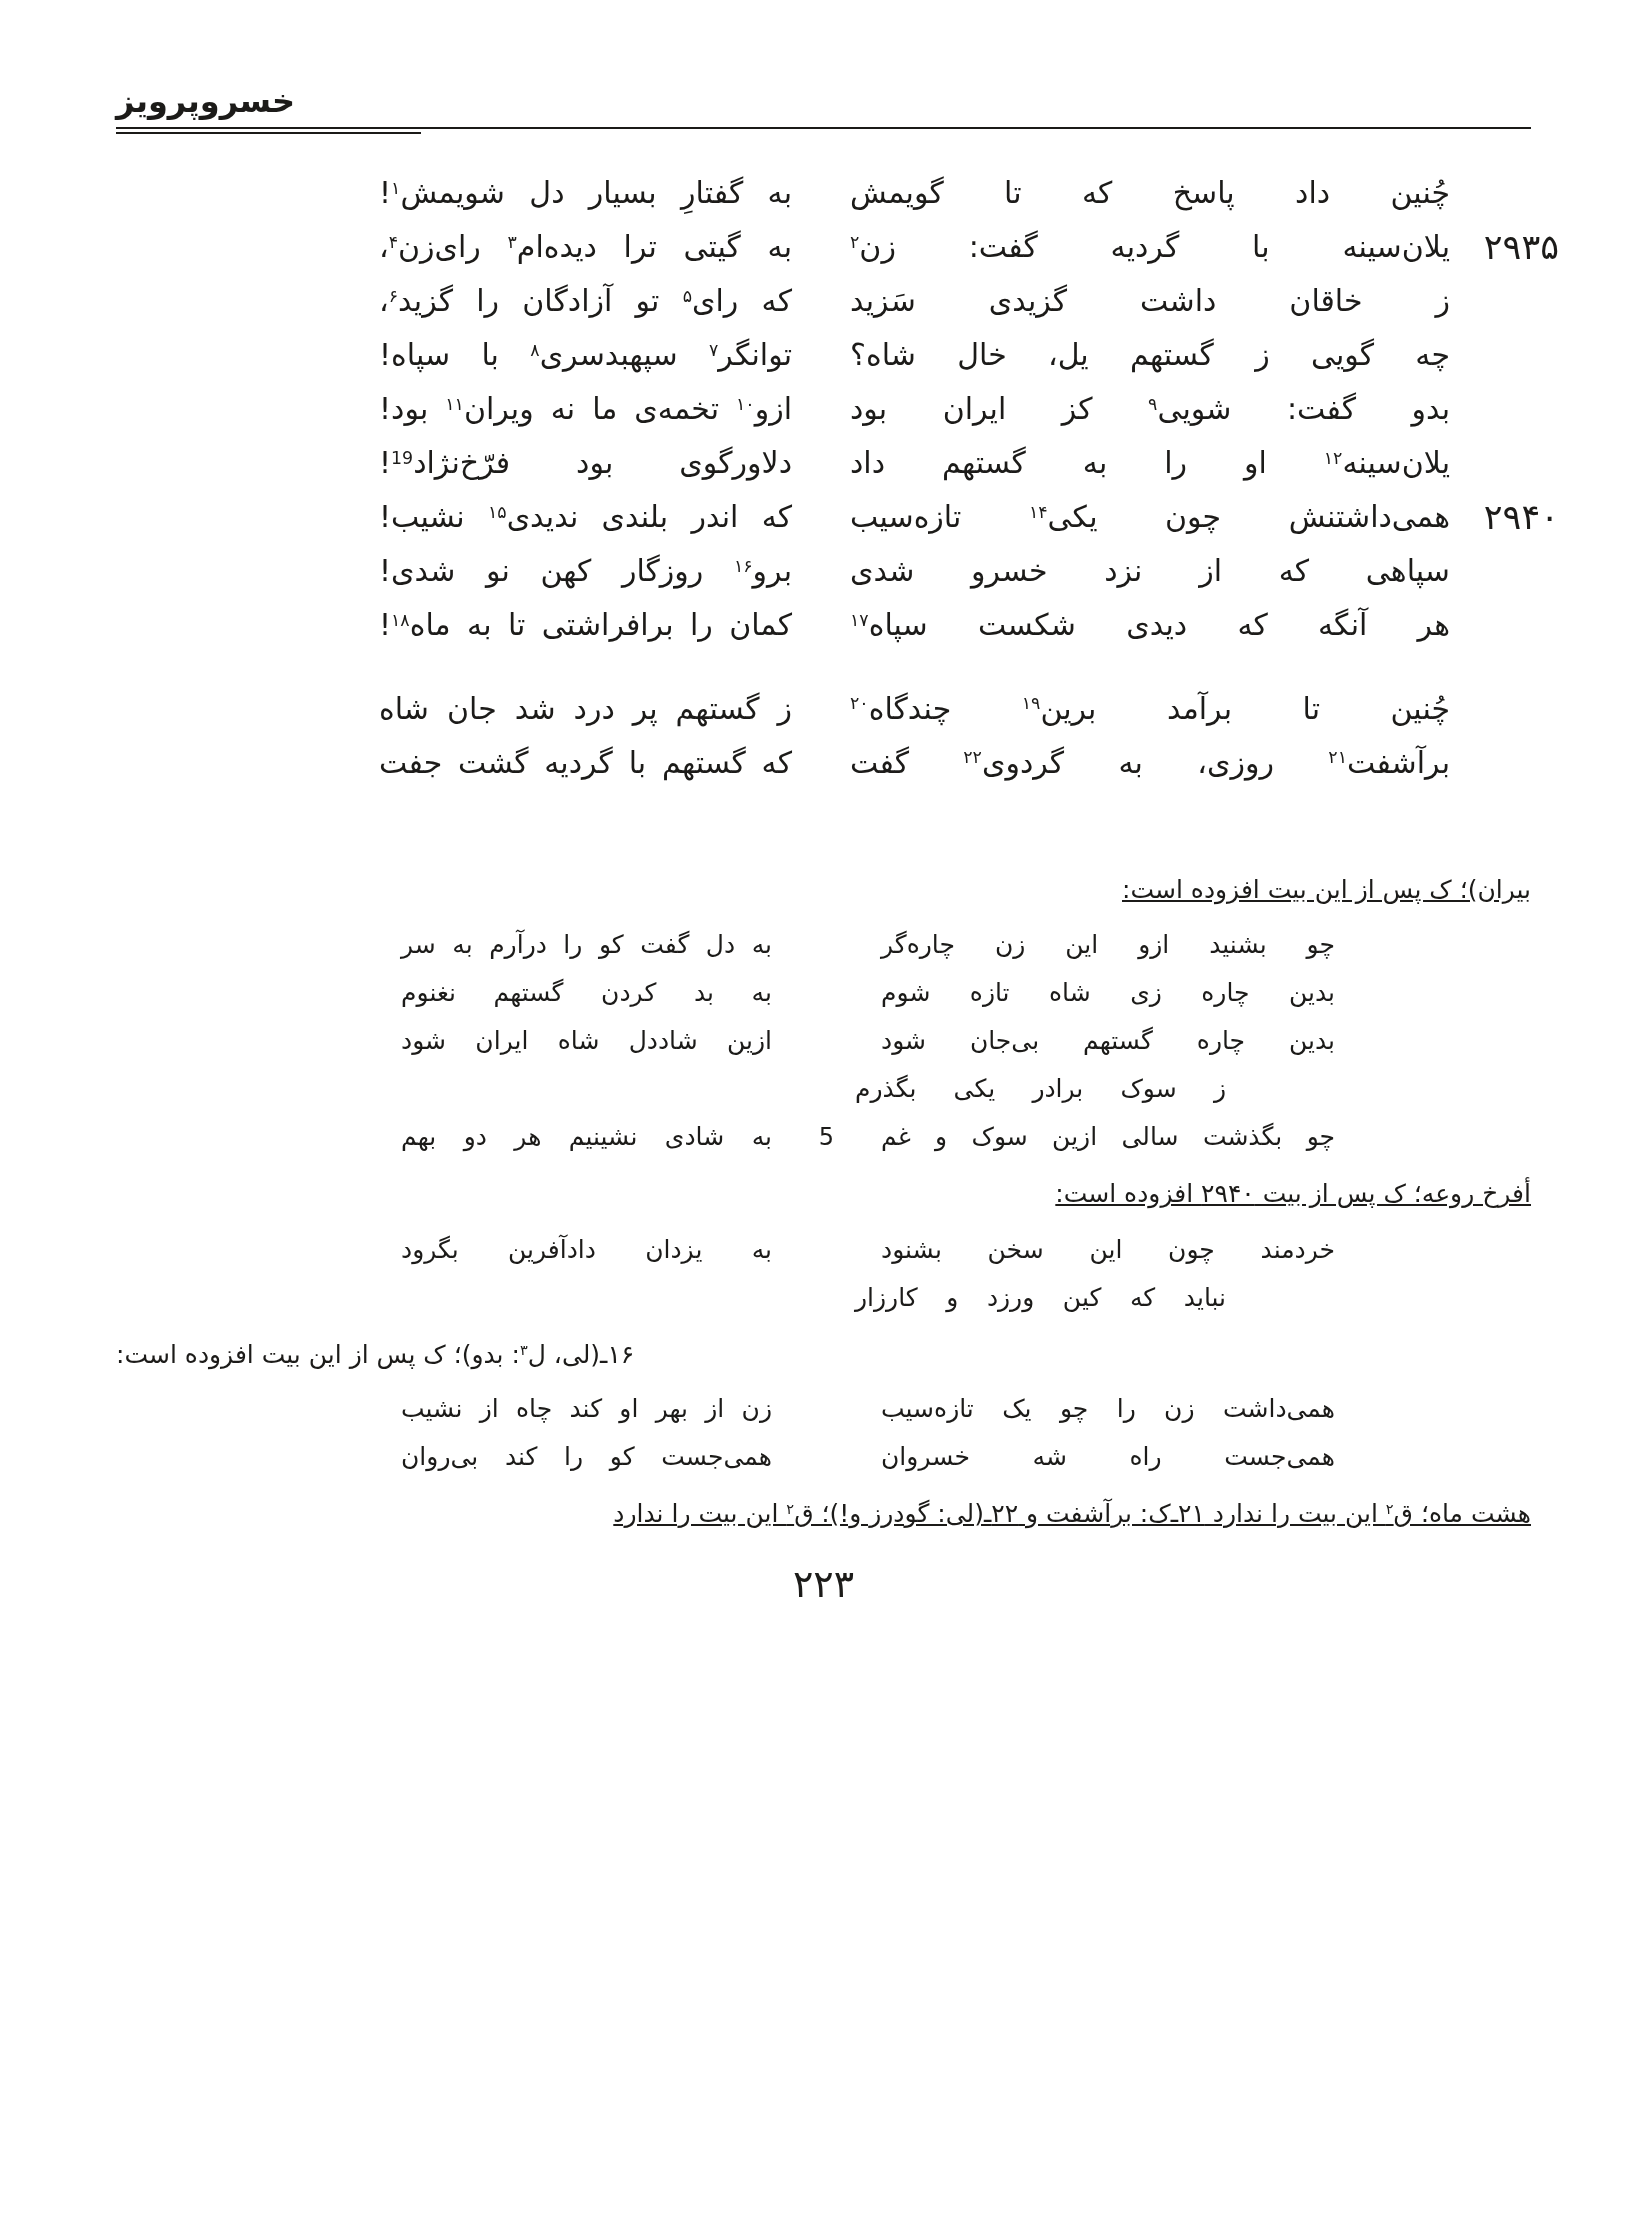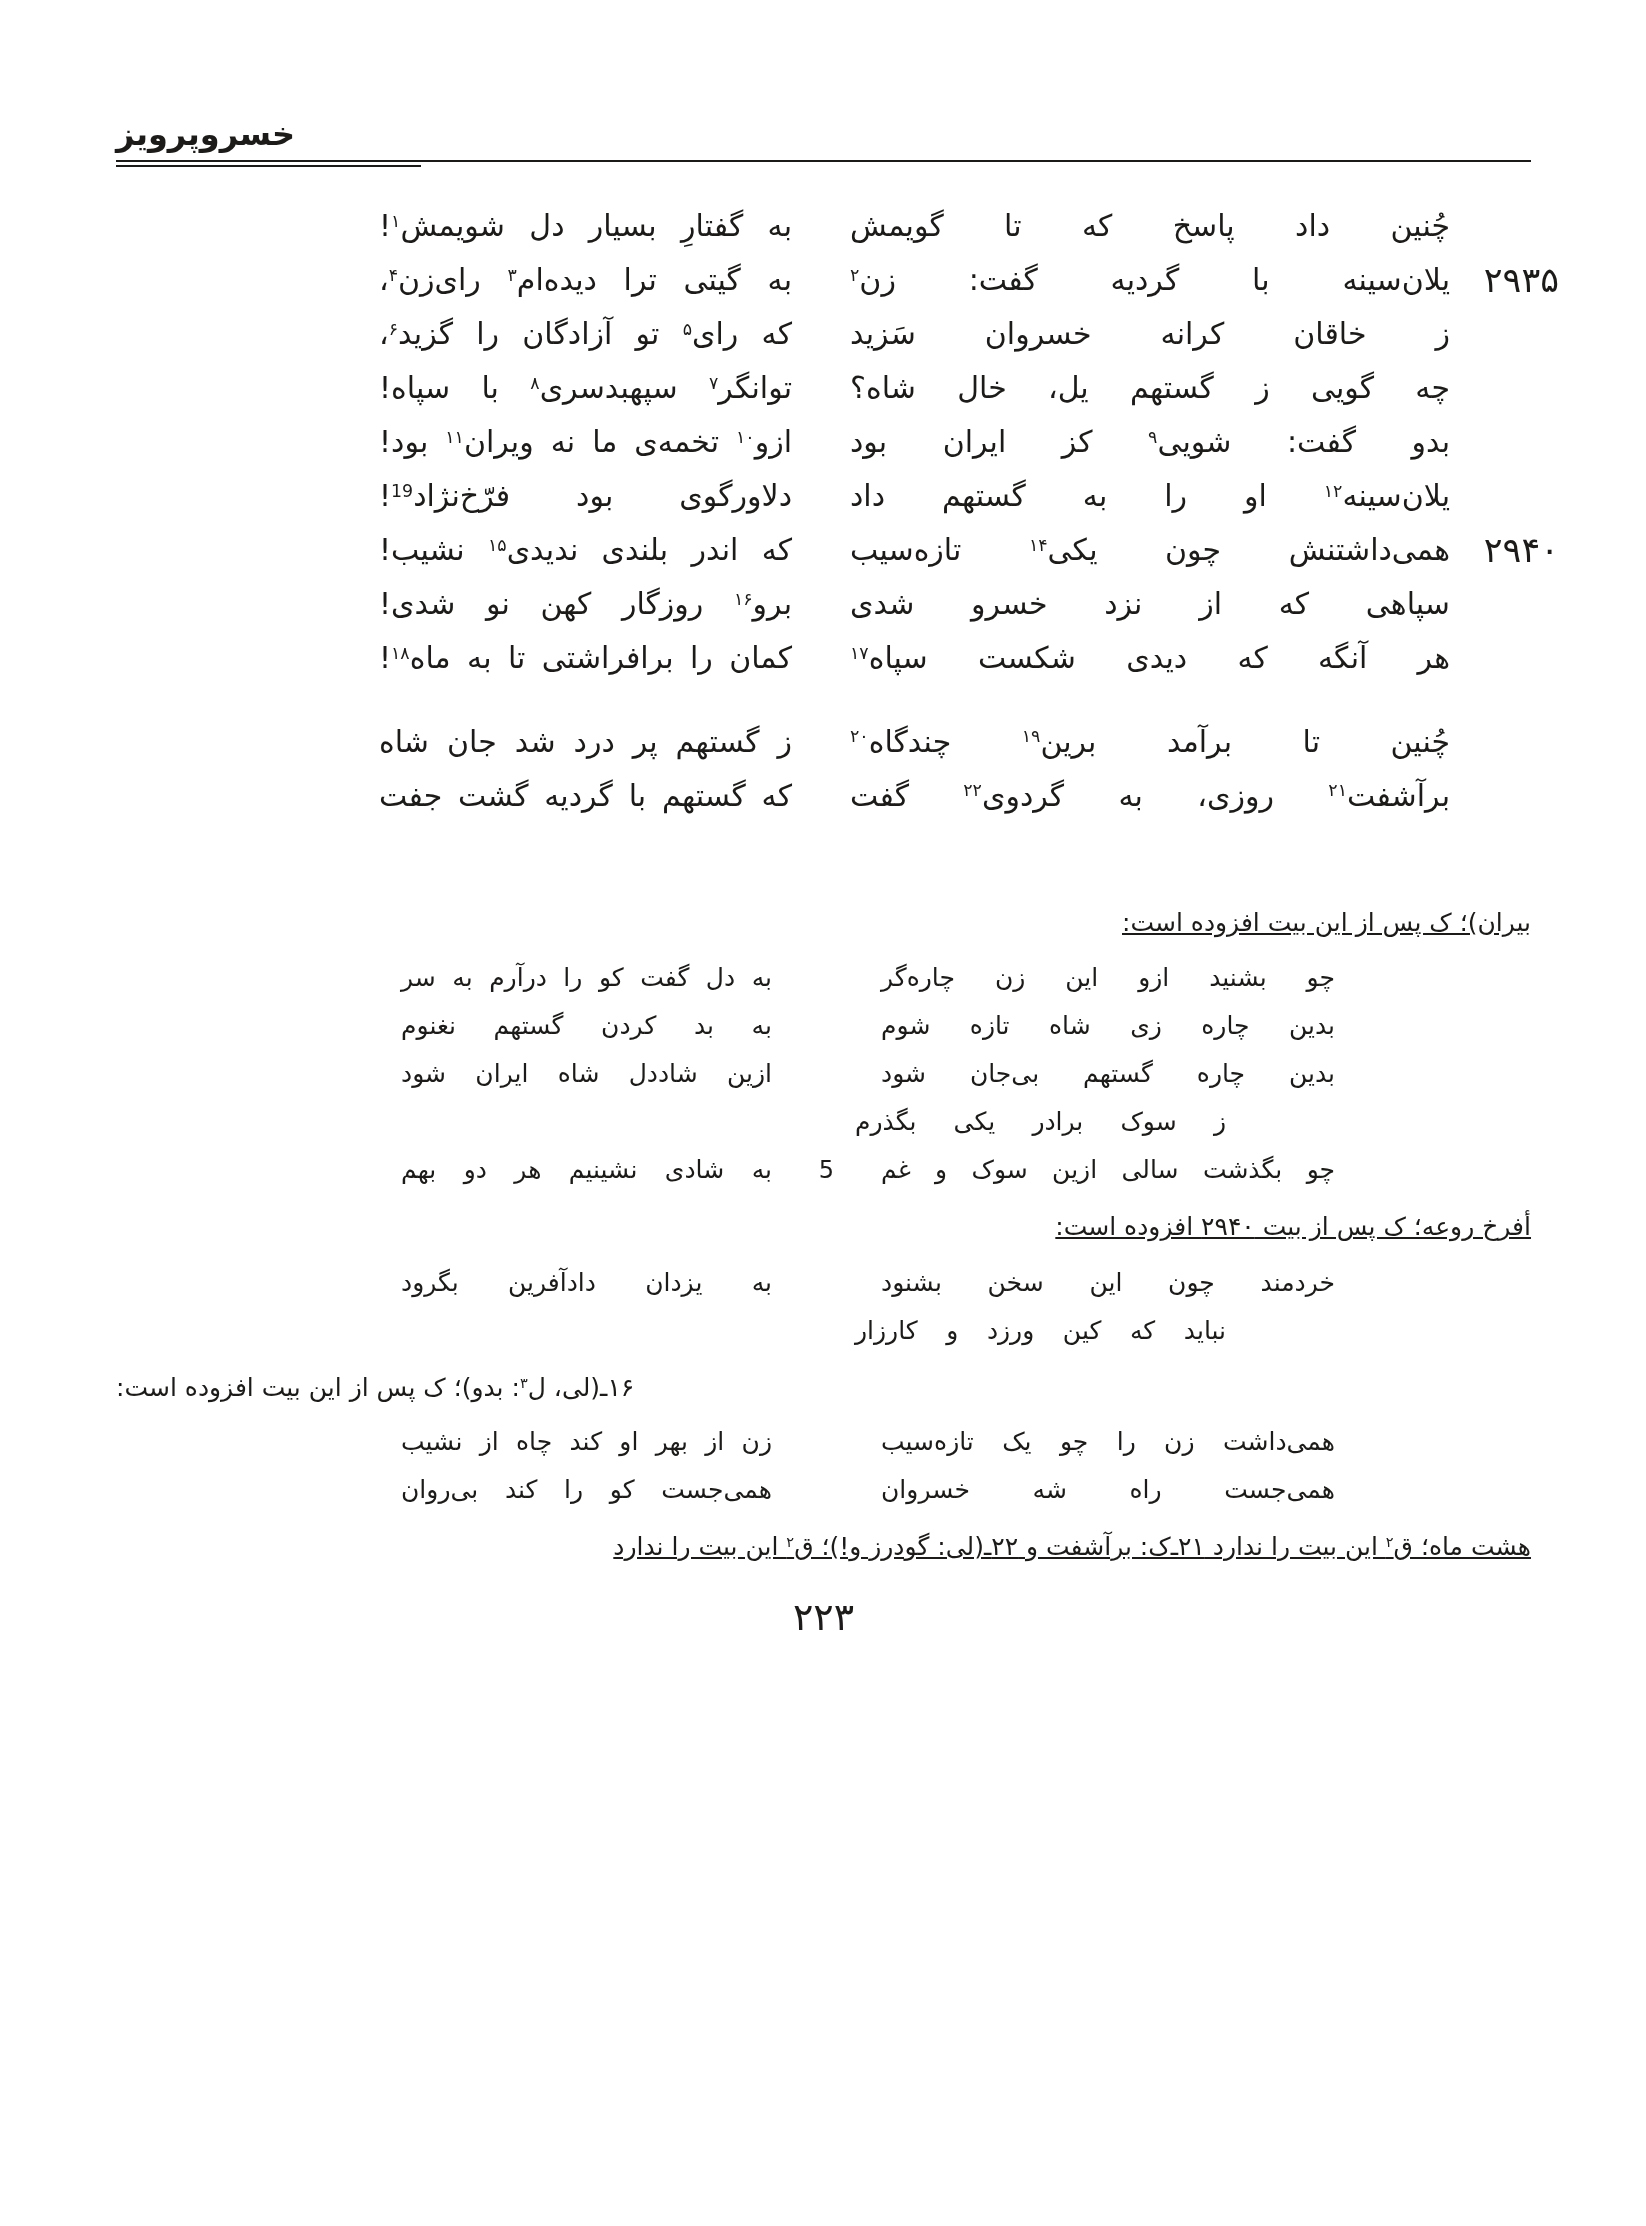--- a/index.html
+++ b/index.html
@@ -7,21 +7,21 @@
     width:1647px;height:2226px;
     font-family:"DejaVu Sans","Liberation Sans",sans-serif;
     color:#1c1b19;
   }
   .page{
     position:relative;width:1647px;height:2226px;
     box-sizing:border-box;padding:0 116px;overflow:hidden;
     direction:rtl;
   }
   
-  header{padding-top:106px;margin-top:8px;}
+  header{padding-top:81px;}
   .running-head{
     text-align:left;font-size:32px;font-weight:bold;
     line-height:41px;letter-spacing:0;
   }
   .head-rule{position:relative;height:2.8px;background:#1b1a18;margin-top:4.6px;}
   .head-rule::after{
     content:"";position:absolute;left:0;top:5.5px;width:305px;height:1.8px;background:#1b1a18;
   }
   
   .verses{margin-top:37px;}
@@ -75,21 +75,21 @@
             <span class="hem hr">چُنین داد پاسخ که تا گویمش</span>
             <span class="hem hl">به گفتارِ بسیار دل شویمش<sup>۱</sup>!</span>
           </div>
           <div class="vrow">
             <span class="vnum">۲۹۳۵</span>
             <span class="hem hr">یلان‌سینه با گردیه گفت: زن<sup>۲</sup></span>
             <span class="hem hl">به گیتی ترا دیده‌ام<sup>۳</sup> رای‌زن<sup>۴</sup>،</span>
           </div>
           <div class="vrow">
             <span class="vnum"></span>
-            <span class="hem hr">ز خاقان کرانه خسروان سَزید</span>
+            <span class="hem hr">ز خاقان داشت گزیدی سَزید</span>
             <span class="hem hl">که رای<sup>۵</sup> تو آزادگان را گزید<sup>۶</sup>،</span>
           </div>
           <div class="vrow">
             <span class="vnum"></span>
             <span class="hem hr">چه گویی ز گستهم یل، خال شاه؟</span>
             <span class="hem hl">توانگر<sup>۷</sup> سپهبدسری<sup>۸</sup> با سپاه!</span>
           </div>
           <div class="vrow">
             <span class="vnum"></span>
             <span class="hem hr">بدو گفت: شویی<sup>۹</sup> کز ایران بود</span>

